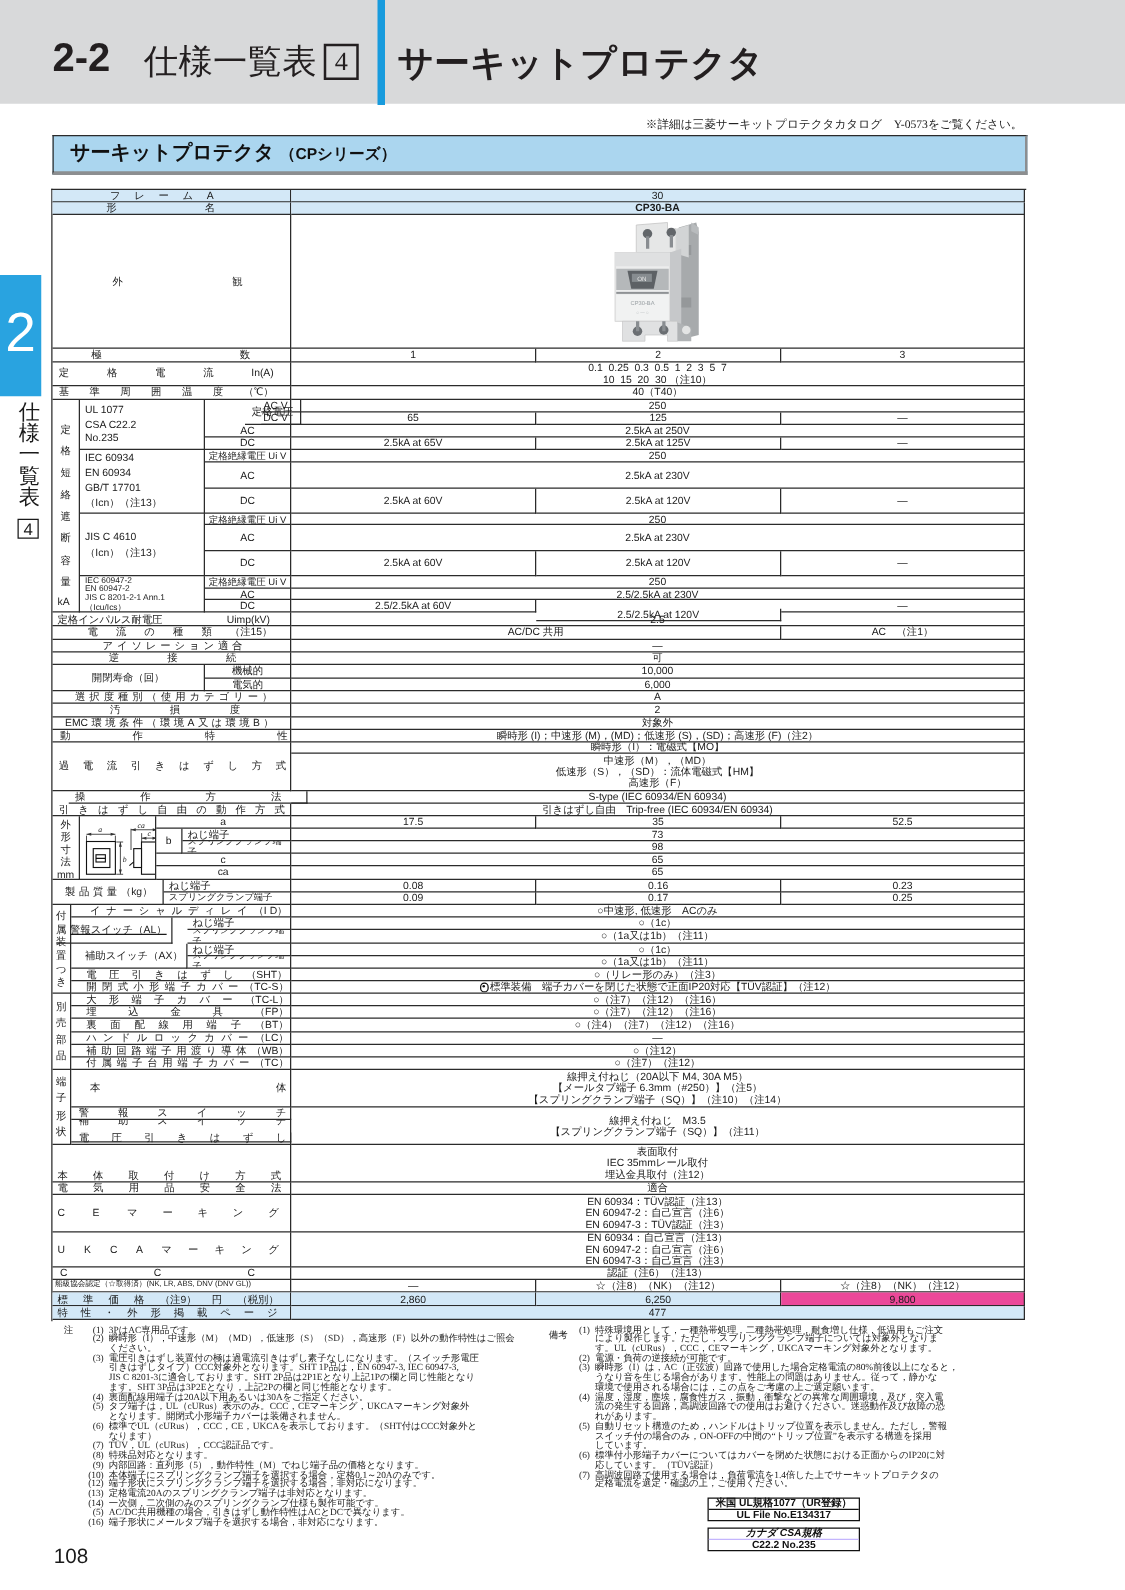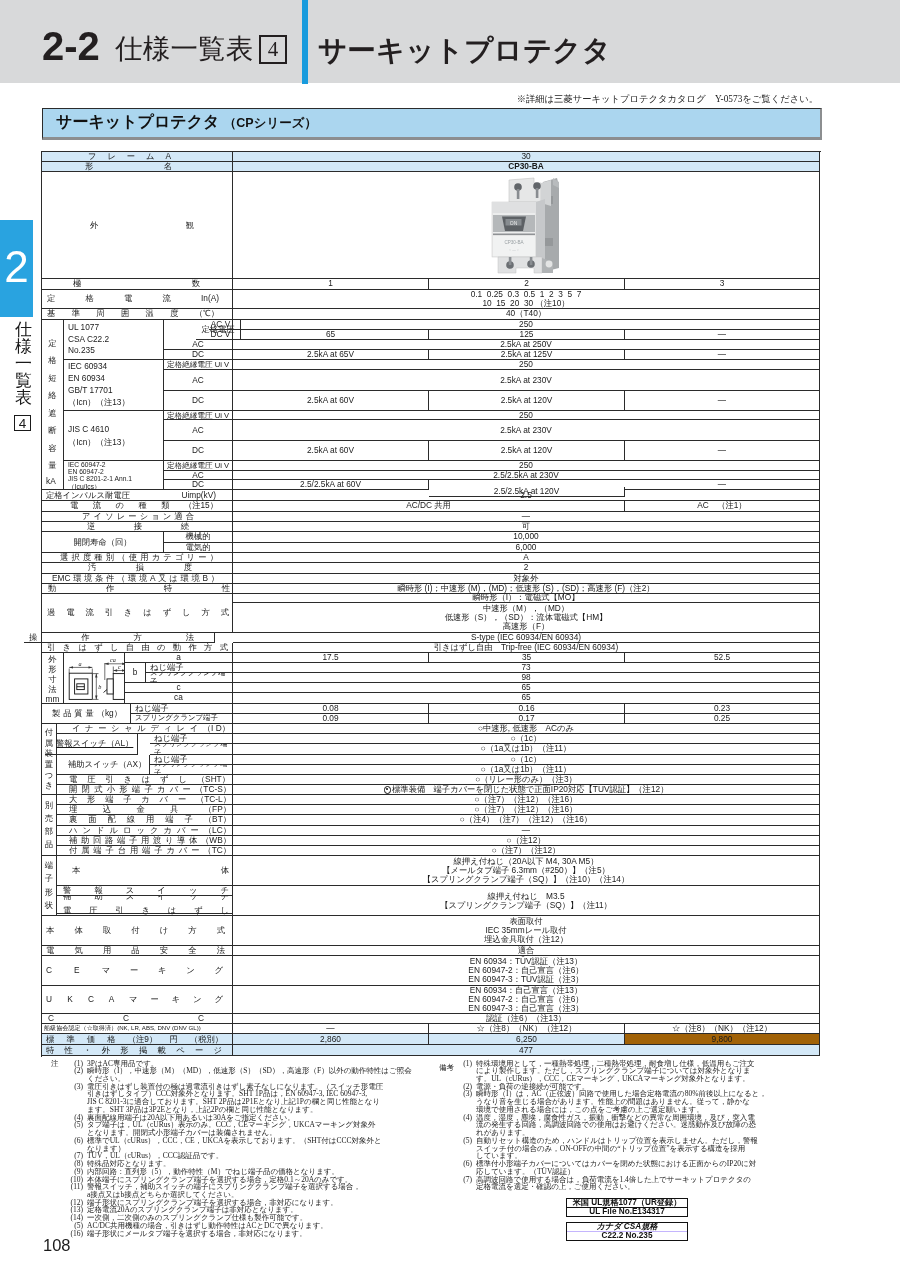--- a/index.html
+++ b/index.html
@@ -8,21 +8,21 @@
 .lab>span{width:100%;text-align:justify;text-align-last:justify;line-height:9px;}
 .u{display:inline-block;}
 .lft{display:flex;align-items:center;padding-left:4px;line-height:8.6px;}
 .v0{display:block;}
 .vtx{display:flex;flex-direction:column;align-items:center;justify-content:center;width:100%;height:100%;text-align:center;}
 .abs{position:absolute;}
 .srf{font-family:"Liberation Serif",serif;}
 </style></head><body>
 <div class="abs" style="left:0;top:0;width:900px;height:83px;background:#d8d9da;"></div>
 <div class="abs" style="left:302px;top:0;width:6px;height:84px;background:#189bdd;"></div>
-<div class="abs" style="left:42px;top:24px;font-size:40px;line-height:44px;font-weight:bold;color:#231f20;">2-2</div>
+<div class="abs" style="left:42px;top:24px;font-size:32px;line-height:44px;font-weight:bold;color:#231f20;">2-2</div>
 <div class="abs srf" style="left:115px;top:33px;font-size:27.5px;line-height:31px;letter-spacing:0.2px;color:#231f20;">仕様一覧表</div>
 <div class="abs srf" style="left:259px;top:35px;width:24px;height:25px;border:2px solid #231f20;font-size:21px;display:flex;align-items:center;justify-content:center;color:#231f20;">4</div>
 <div class="abs" style="left:318px;top:32px;font-size:28.5px;font-weight:bold;color:#231f20;letter-spacing:0.2px;">サーキットプロテクタ</div>
 <div class="abs" style="left:0;top:220px;width:33px;height:97px;background:#29a3e0;"></div>
 <div class="abs" style="left:0;top:242px;width:33px;text-align:center;font-size:44px;color:#fff;">2</div>
 <div class="abs" style="left:11px;top:322px;width:25px;font-size:17px;line-height:16.9px;text-align:center;color:#1a1a1a;">仕<br>様<br>一<br>覧<br>表</div>
 <div class="abs" style="left:14px;top:415px;width:15px;height:14px;border:1.5px solid #1a1a1a;font-size:13.5px;display:flex;align-items:center;justify-content:center;">4</div>
 <div class="abs" style="left:0;top:93px;width:818px;text-align:right;font-size:9.3px;font-family:'Liberation Serif',serif;color:#222;">※詳細は三菱サーキットプロテクタカタログ　Y-0573をご覧ください。</div>
 <div class="abs" style="left:42px;top:108px;width:777px;height:28px;background:#abd6ef;border:1px solid #2b2b2b;border-bottom:3px solid #8c8e90;border-right:2px solid #8c8e90;"></div>
 <div class="abs" style="left:56px;top:112px;font-size:16px;font-weight:bold;color:#111;">サーキットプロテクタ <span style="font-size:12.5px;">（CPシリーズ）</span></div>
@@ -167,21 +167,21 @@
 <div class="cell c" style="left:233px;top:573.5px;width:587px;height:10px;">対象外</div>
 <div class="cell lab" style="left:42px;top:583.5px;width:191px;height:10.5px;padding:0 2px 0 6px;">
     <span>動作特性</span>
   </div>
 <div class="cell c" style="left:233px;top:583.5px;width:587px;height:10.5px;">瞬時形 (I)；中速形 (M)，(MD)；低速形 (S)，(SD)；高速形 (F)（注2）</div>
 <div class="cell lab" style="left:42px;top:594px;width:191px;height:38.5px;padding:0 3px 0 5px;">
     <span>過電流引きはずし方式</span>
   </div>
 <div class="cell c" style="left:233px;top:594px;width:587px;height:8.5px;">瞬時形（I）：電磁式【MO】</div>
 <div class="cell c" style="left:233px;top:602.5px;width:587px;height:30px;">中速形（M），（MD）<br>低速形（S），（SD）：流体電磁式【HM】<br>高速形（F）</div>
-<div class="cell lab" style="left:24px;top:632.5px;width:191px;height:10px;padding:0 20px 0 5px;">
+<div class="cell lab" style="left:55px;top:632.5px;width:191px;height:10px;padding:0 20px 0 5px;">
     <span>操作方法</span>
   </div>
 <div class="cell c" style="left:233px;top:632.5px;width:587px;height:10px;">S-type (IEC 60934/EN 60934)</div>
 <div class="cell lab" style="left:42px;top:642.5px;width:191px;height:10px;padding:0 4px 0 5px;">
     <span>引きはずし自由の動作方式</span>
   </div>
 <div class="cell c" style="left:233px;top:642.5px;width:587px;height:10px;">引きはずし自由　Trip-free (IEC 60934/EN 60934)</div>
 <div class="cell v0" style="left:42px;top:652.5px;width:22px;height:51px;line-height:10.2px;padding-top:1px;text-align:center;">外<br>形<br>寸<br>法<br>mm</div>
 <div class="cell" style="left:64px;top:652.5px;width:61px;height:51px;"><svg width="61" height="51" viewBox="0 0 61 51">
 <g stroke="#333" stroke-width="0.7" fill="none">
@@ -311,21 +311,21 @@
 <div class="cell lab" style="left:57px;top:886px;width:176px;height:10px;padding:0 3px 0 6px;">
     <span>警報スイッチ</span>
   </div>
 <div class="cell lab" style="left:57px;top:896px;width:176px;height:10px;padding:0 3px 17px 6px;">
     <span>補助スイッチ</span>
   </div>
 <div class="cell lab" style="left:57px;top:906px;width:176px;height:10px;padding:0 3px 0 6px;">
     <span>電圧引きはずし</span>
   </div>
 <div class="cell c" style="left:233px;top:886px;width:587px;height:30px;">線押え付ねじ　M3.5<br>【スプリングクランプ端子（SQ）】（注11）</div>
-<div class="cell lab" style="left:42px;top:916px;width:191px;height:30px;padding:0 7px 0 4px;">
+<div class="cell lab" style="left:42px;top:916px;width:191px;height:30px;padding:0 7px 0 4px;align-items:flex-end;">
     <span>本体取付け方式</span>
   </div>
 <div class="cell c" style="left:233px;top:916px;width:587px;height:30px;">表面取付<br>IEC 35mmレール取付<br>埋込金具取付（注12）</div>
 <div class="cell lab" style="left:42px;top:946px;width:191px;height:10px;padding:0 7px 0 4px;">
     <span>電気用品安全法</span>
   </div>
 <div class="cell c" style="left:233px;top:946px;width:587px;height:10px;">適合</div>
 <div class="cell lab" style="left:42px;top:956px;width:191px;height:29.5px;padding:0 9px 0 4px;">
     <span>C E マーキング</span>
   </div>
@@ -340,21 +340,21 @@
 <div class="cell c" style="left:233px;top:1014px;width:587px;height:10px;">認証（注6）（注13）</div>
 <div class="cell lft" style="left:42px;top:1024px;width:191px;height:10px;font-size:6.1px;padding-left:2px;">船級協会認定（☆取得済）(NK, LR, ABS, DNV (DNV GL))</div>
 <div class="cell c" style="left:233px;top:1024px;width:196px;height:10px;">—</div>
 <div class="cell c" style="left:429px;top:1024px;width:196px;height:10px;">☆（注8）（NK）（注12）</div>
 <div class="cell c" style="left:625px;top:1024px;width:195px;height:10px;">☆（注8）（NK）（注12）</div>
 <div class="cell lab" style="left:42px;top:1034px;width:191px;height:11px;background:#d3e8f7;padding:0 9px 0 4px;">
     <span>標準価格<span class="u">（注9）</span>円<span class="u">（税別）</span></span>
   </div>
 <div class="cell c" style="left:233px;top:1034px;width:196px;height:11px;background:#d3e8f7;">2,860</div>
 <div class="cell c" style="left:429px;top:1034px;width:196px;height:11px;background:#d3e8f7;">6,250</div>
-<div class="cell c" style="left:625px;top:1034px;width:195px;height:11px;background:#a16207;">9,800</div>
+<div class="cell c" style="left:625px;top:1034px;width:195px;height:11px;background:#ec4899;">9,800</div>
 <div class="cell lab" style="left:42px;top:1045px;width:191px;height:11px;background:#d3e8f7;padding:0 10px 0 4px;">
     <span>特性・外形掲載ページ</span>
   </div>
 <div class="cell c" style="left:233px;top:1045px;width:587px;height:11px;background:#d3e8f7;">477</div>
 <style>
 .nw{position:absolute;font-family:"Liberation Serif",serif;font-size:7.5px;line-height:7.73px;color:#1a1a1a;}
 .nr{display:flex;}
 .nm{flex:none;text-align:right;margin-right:4px;}
 .nb{flex:1;white-space:nowrap;}
 </style>
@@ -395,24 +395,20 @@
       </div>
 <div class="nr">
         <div class="nm" style="width:16px;">(9)</div>
         <div class="nb">内部回路：直列形（5），動作特性（M）でねじ端子品の価格となります。</div>
       </div>
 <div class="nr">
         <div class="nm" style="width:16px;">(10)</div>
         <div class="nb">本体端子にスプリングクランプ端子を選択する場合，定格0.1～20Aのみです。</div>
       </div>
 <div class="nr">
-        <div class="nm" style="width:16px;">(11)</div>
-        <div class="nb">警報スイッチ，補助スイッチの端子にスプリングクランプ端子を選択する場合，<br>a接点又はb接点どちらか選択してください。</div>
-      </div>
-<div class="nr">
         <div class="nm" style="width:16px;">(12)</div>
         <div class="nb">端子形状にスプリングクランプ端子を選択する場合，非対応になります。</div>
       </div>
 <div class="nr">
         <div class="nm" style="width:16px;">(13)</div>
         <div class="nb">定格電流20Aのスプリングクランプ端子は非対応となります。</div>
       </div>
 <div class="nr">
         <div class="nm" style="width:16px;">(14)</div>
         <div class="nb">一次側，二次側のみのスプリングクランプ仕様も製作可能です。</div>

